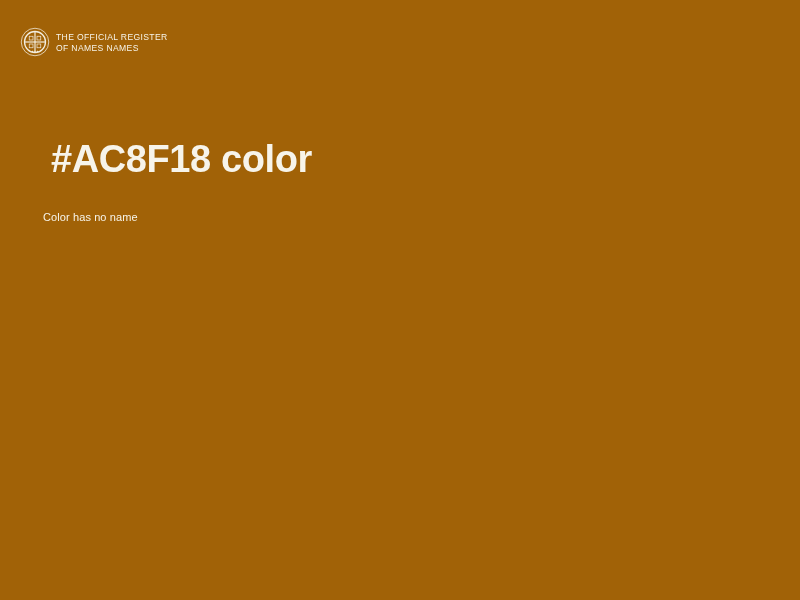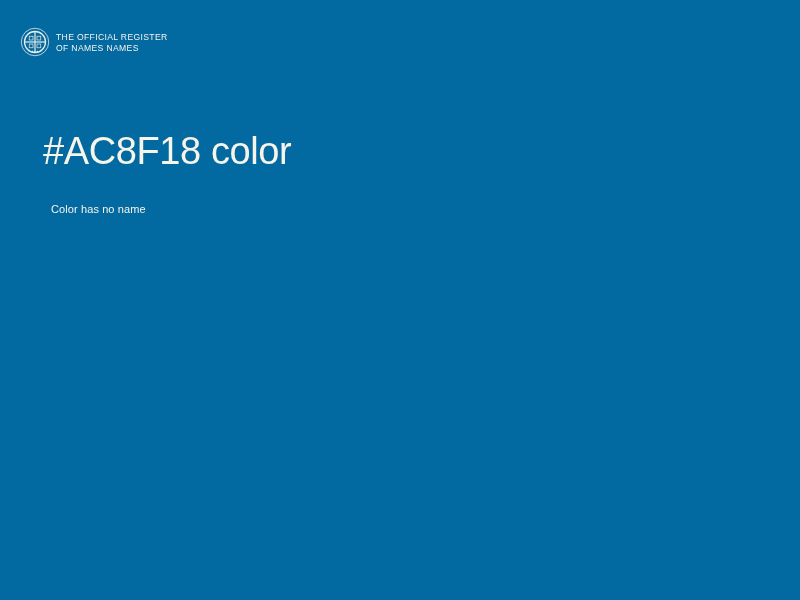--- a/index.html
+++ b/index.html
@@ -59,42 +59,42 @@
   .content {
     position: absolute;
     left: 43px;
     top: 128px;
     width: 700px;
   }
 
   .color-title {
     font-size: 38px;
     line-height: 46px;
-    font-weight: 400;
+    font-weight: 700;
     letter-spacing: -0.4px;
     color: #F7F4EA;
-    margin: 0;
+    margin: 8px;
     white-space: nowrap;
   }
 
   .color-subtitle {
-    margin: 8px;
+    margin: 0;
     padding-top: 20px;
     font-size: 11px;
     line-height: 15px;
     font-weight: 400;
     letter-spacing: 0.1px;
     color: #F7F4EA;
     white-space: nowrap;
   }
 </style>
 </head>
 <body>
 
-<div class="page" style="background: #0369a1;">
+<div class="page" style="background: #a16207;">
 
   <div class="brand">
 
     <svg class="brand-emblem" viewBox="0 0 60 60">
 
       <circle cx="30" cy="30" r="27.5" fill="none" stroke="#F7F4EA" stroke-width="1.6" opacity="0.92"></circle>
 
       <circle cx="30" cy="30" r="21" fill="none" stroke="#F7F4EA" stroke-width="2.6" opacity="0.95"></circle>
 
       <line x1="30" y1="9.5" x2="30" y2="50.5" stroke="#F7F4EA" stroke-width="2.4" opacity="0.95"></line>

